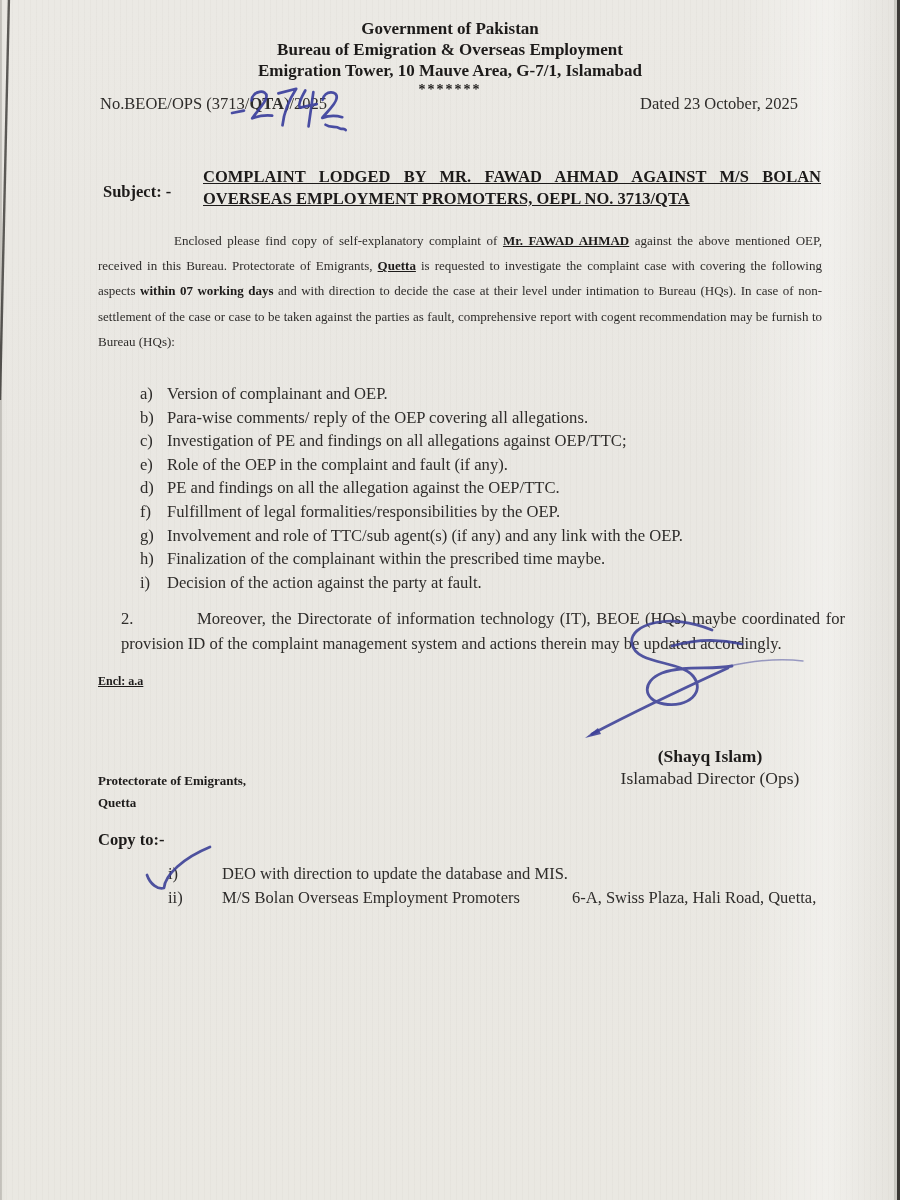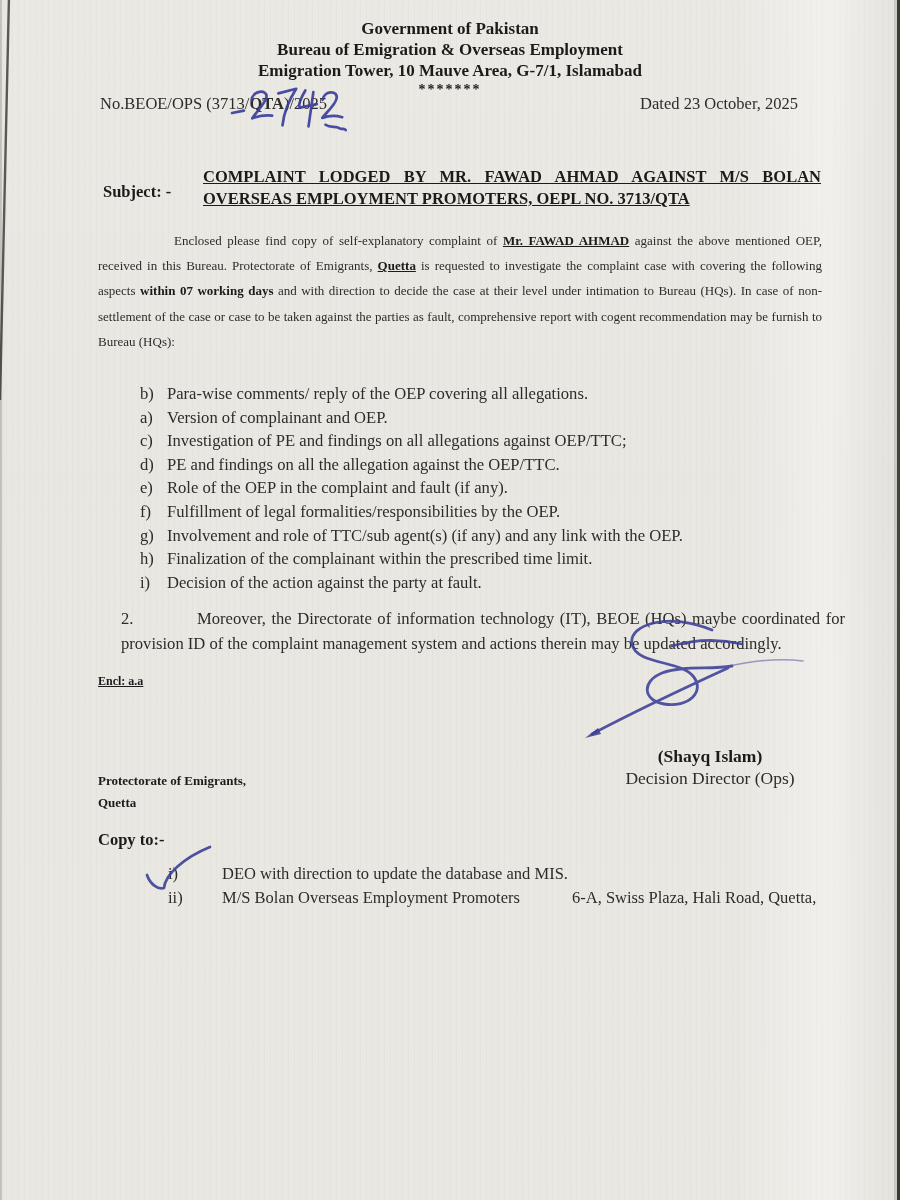--- a/index.html
+++ b/index.html
@@ -108,48 +108,48 @@
     <div class="subject-label">Subject: -</div>
     <div class="subject-text">
       <div class="l1">COMPLAINT LODGED BY MR. FAWAD AHMAD AGAINST M/S BOLAN</div>
       <span class="l2">OVERSEAS EMPLOYMENT PROMOTERS, OEPL NO. 3713/QTA</span>
     </div>
   </div>
 
   <div class="para1"><span>Enclosed please find copy of self-explanatory complaint of </span><span class="b-u">Mr. FAWAD AHMAD</span><span> against the above mentioned OEP, received in this Bureau.  Protectorate of Emigrants, </span><span class="b-u">Quetta</span><span> is requested to investigate the complaint case with covering the following aspects </span><span class="b">within 07 working days</span><span> and with direction to decide the case at their level under intimation to Bureau (HQs). In case of non-settlement of the case or case to be taken against the parties as fault, comprehensive report with cogent recommendation may be furnish to Bureau (HQs):</span></div>
 
   <div class="aspects">
+    <div class="aspect"><span class="marker">a)</span><span>Version of complainant and OEP.</span></div>
     <div class="aspect"><span class="marker">b)</span><span>Para-wise comments/ reply of the OEP covering all allegations.</span></div>
-    <div class="aspect"><span class="marker">a)</span><span>Version of complainant and OEP.</span></div>
     <div class="aspect"><span class="marker">c)</span><span>Investigation of PE and findings on all allegations against OEP/TTC;</span></div>
+    <div class="aspect"><span class="marker">e)</span><span>Role of the OEP in the complaint and fault (if any).</span></div>
     <div class="aspect"><span class="marker">d)</span><span>PE and findings on all the allegation against the OEP/TTC.</span></div>
-    <div class="aspect"><span class="marker">e)</span><span>Role of the OEP in the complaint and fault (if any).</span></div>
     <div class="aspect"><span class="marker">f)</span><span>Fulfillment of legal formalities/responsibilities by the OEP.</span></div>
     <div class="aspect"><span class="marker">g)</span><span>Involvement and role of TTC/sub agent(s) (if any) and any link with the OEP.</span></div>
-    <div class="aspect"><span class="marker">h)</span><span>Finalization of the complainant within the prescribed time limit.</span></div>
+    <div class="aspect"><span class="marker">h)</span><span>Finalization of the complainant within the prescribed time maybe.</span></div>
     <div class="aspect"><span class="marker">i)</span><span>Decision of the action against the party at fault.</span></div>
   </div>
 
   <div class="para2"><span class="num">2.</span><span>Moreover, the Directorate of information technology (IT), BEOE (HQs) maybe coordinated for provision ID of the complaint management system and actions therein may be updated accordingly.</span></div>
 
   <div class="encl">Encl: a.a</div>
 
   <svg class="sig-art" width="260" height="150" viewBox="0 0 260 150">
     <g fill="none" stroke="#3c4097" stroke-width="2.8" stroke-linecap="round" stroke-linejoin="round" opacity="0.88">
       <path d="M 114,38 C 138,31 162,31 184,36"></path>
       <path d="M 154,22 C 112,4 70,16 74,36 C 78,57 122,52 135,68 C 148,84 130,100 106,96 C 84,92 84,73 104,65 C 126,57 152,62 174,58"></path>
       <path d="M 170,60 C 122,82 72,106 34,126"></path>
       <path d="M 167,59 C 197,52 222,50 245,53" stroke-width="1.5" opacity="0.55"></path>
     </g>
     <path d="M 40,120 L 27,130 L 43,126 Z" fill="#3c4097" opacity="0.88"></path>
   </svg>
 
   <div class="sig-block">
     <div class="sig-name">(Shayq Islam)</div>
-    <div class="sig-title">Decision Director (Ops)</div>
+    <div class="sig-title">Islamabad Director (Ops)</div>
   </div>
 
   <div class="addressee">
     <div>Protectorate of Emigrants,</div>
     <div>Quetta</div>
   </div>
 
   <div class="copy-label">Copy to:-</div>
 
   <div class="copy-items">

